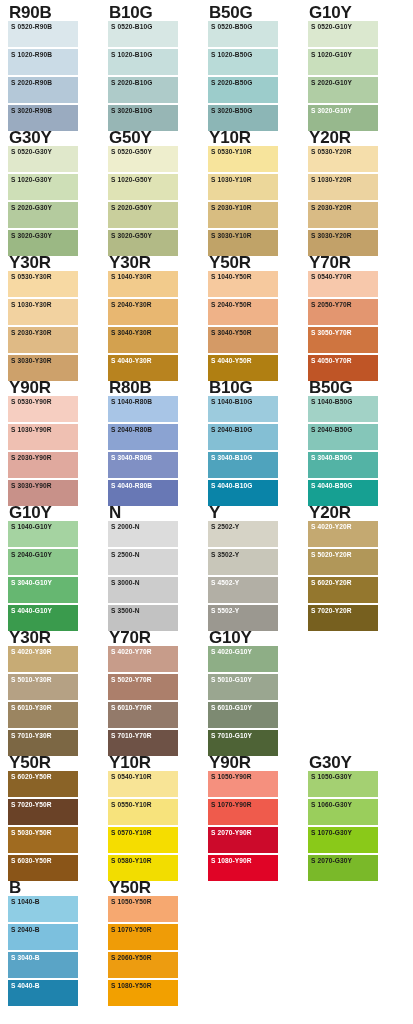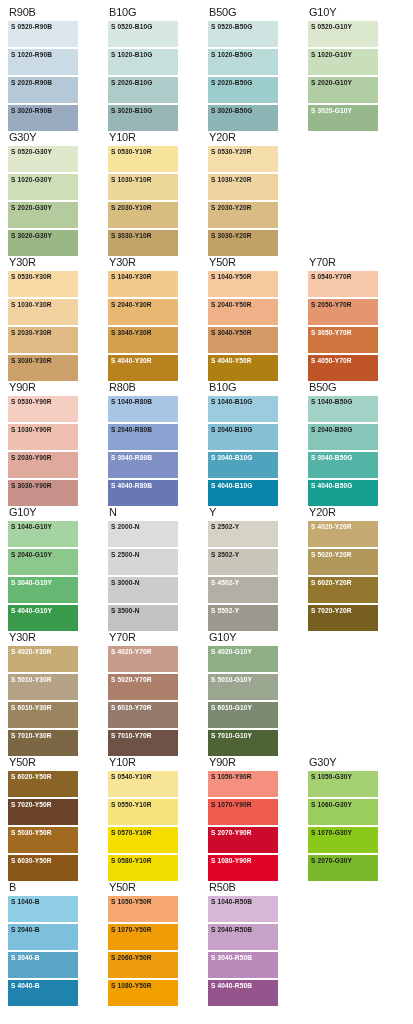--- a/index.html
+++ b/index.html
@@ -30,22 +30,22 @@
   }
   .hue-column {
     width: 99px;
     margin-right: 1px;
     display: flex;
     flex-direction: column;
   }
   .hue-column.empty-column .hue-heading,
   .hue-column.empty-column .swatch-stack { visibility: hidden; }
   .hue-heading {
-    font-size: 11px;
-    font-weight: normal;
+    font-size: 17px;
+    font-weight: bold;
     color: #1b1b1b;
     letter-spacing: -0.2px;
     line-height: 13px;
     height: 15px;
     padding-left: 1px;
   }
   .swatch-stack {
     display: flex;
     flex-direction: column;
     gap: 2px;
@@ -154,20 +154,37 @@
           </div>
           <div class="swatch" style="background-color: rgb(180, 203, 158);">
             <span class="swatch-label label-dark">S 2020-G30Y</span>
           </div>
           <div class="swatch" style="background-color: rgb(155, 184, 132);">
             <span class="swatch-label label-dark">S 3020-G30Y</span>
           </div>
         </div>
       </div>
       <div class="hue-column">
+        <div class="hue-heading">G50Y</div>
+        <div class="swatch-stack">
+          <div class="swatch" style="background-color: rgb(238, 238, 205);">
+            <span class="swatch-label label-dark">S 0520-G50Y</span>
+          </div>
+          <div class="swatch" style="background-color: rgb(223, 227, 181);">
+            <span class="swatch-label label-dark">S 1020-G50Y</span>
+          </div>
+          <div class="swatch" style="background-color: rgb(201, 207, 156);">
+            <span class="swatch-label label-dark">S 2020-G50Y</span>
+          </div>
+          <div class="swatch" style="background-color: rgb(178, 186, 134);">
+            <span class="swatch-label label-dark">S 3020-G50Y</span>
+          </div>
+        </div>
+      </div>
+      <div class="hue-column">
         <div class="hue-heading">Y10R</div>
         <div class="swatch-stack">
           <div class="swatch" style="background-color: rgb(247, 228, 156);">
             <span class="swatch-label label-dark">S 0530-Y10R</span>
           </div>
           <div class="swatch" style="background-color: rgb(236, 215, 154);">
             <span class="swatch-label label-dark">S 1030-Y10R</span>
           </div>
           <div class="swatch" style="background-color: rgb(216, 189, 129);">
             <span class="swatch-label label-dark">S 2030-Y10R</span>
@@ -553,37 +570,20 @@
             <span class="swatch-label label-dark">S 1050-Y50R</span>
           </div>
           <div class="swatch" style="background-color: rgb(239, 156, 7);">
             <span class="swatch-label label-dark">S 1070-Y50R</span>
           </div>
           <div class="swatch" style="background-color: rgb(237, 156, 16);">
             <span class="swatch-label label-dark">S 2060-Y50R</span>
           </div>
           <div class="swatch" style="background-color: rgb(242, 160, 0);">
             <span class="swatch-label label-dark">S 1080-Y50R</span>
-          </div>
-        </div>
-      </div>
-      <div class="hue-column">
-        <div class="hue-heading">R50B</div>
-        <div class="swatch-stack">
-          <div class="swatch" style="background-color: rgb(214, 183, 216);">
-            <span class="swatch-label label-dark">S 1040-R50B</span>
-          </div>
-          <div class="swatch" style="background-color: rgb(198, 161, 200);">
-            <span class="swatch-label label-dark">S 2040-R50B</span>
-          </div>
-          <div class="swatch" style="background-color: rgb(185, 138, 185);">
-            <span class="swatch-label label-light">S 3040-R50B</span>
-          </div>
-          <div class="swatch" style="background-color: rgb(150, 84, 140);">
-            <span class="swatch-label label-light">S 4040-R50B</span>
           </div>
         </div>
       </div>
       <div class="hue-column empty-column">
         <div class="hue-heading"></div>
         <div class="swatch-stack"></div>
       </div>
     </div>
   </div>
 

